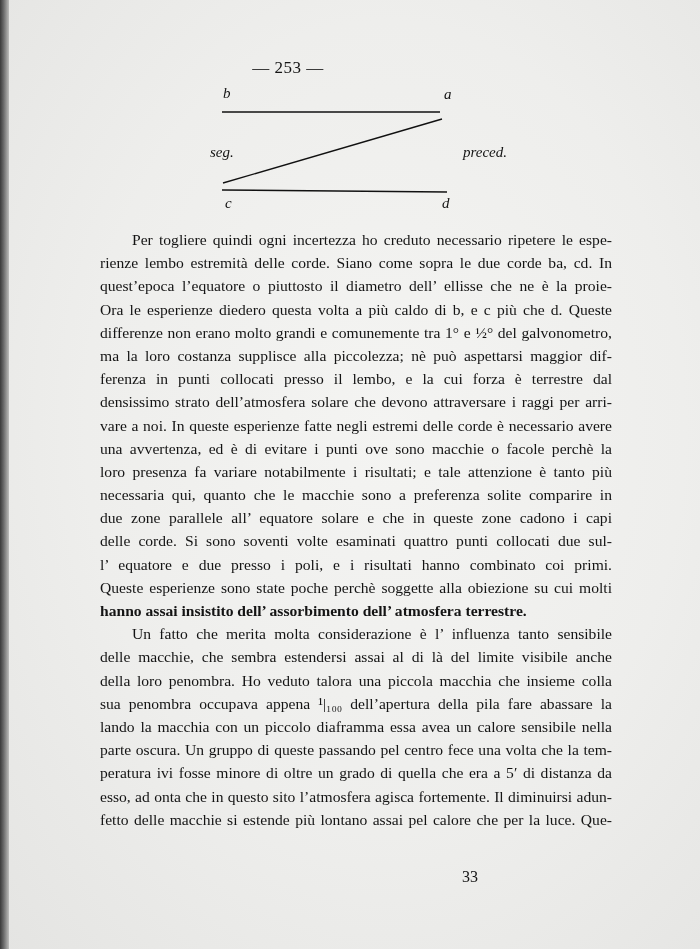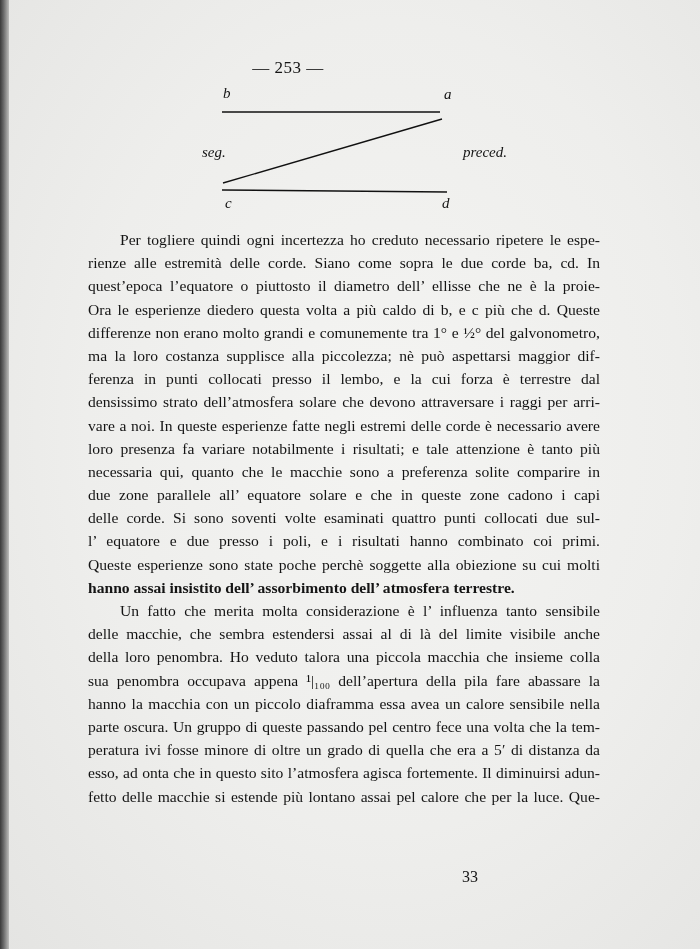--- a/index.html
+++ b/index.html
@@ -46,21 +46,21 @@
       position: absolute;
       left: 0; top: 0;
     }
     .dlabel {
       position: absolute;
       font-style: italic;
       font-size: 15px;
     }
     .body-text {
       position: absolute;
-      left: 88px;
+      left: 100px;
       top: 228px;
       width: 512px;
       font-size: 15.6px;
       line-height: 23.2px;
     }
     .line {
       display: block;
       white-space: nowrap;
       text-align: justify;
       text-align-last: justify;
@@ -85,51 +85,52 @@
   <div class="page-header">— 253 —</div>
 
   <div class="diagram">
     <svg width="340" height="140" viewBox="0 0 340 140">
       <line x1="32" y1="30" x2="250" y2="30" stroke="#111" stroke-width="1.6"></line>
       <line x1="33" y1="101" x2="252" y2="37" stroke="#111" stroke-width="1.4"></line>
       <line x1="32" y1="108" x2="257" y2="110" stroke="#111" stroke-width="1.6"></line>
     </svg>
     <span class="dlabel" style="left:33px; top:3px;">b</span>
     <span class="dlabel" style="left:254px; top:4px;">a</span>
-    <span class="dlabel" style="left:12px; top:62px;">seg.</span>
+    <span class="dlabel" style="left:20px; top:62px;">seg.</span>
     <span class="dlabel" style="left:273px; top:62px;font-family:Liberation Serif, serif;">preced.</span>
     <span class="dlabel" style="left:35px; top:113px;">c</span>
     <span class="dlabel" style="left:252px; top:113px;">d</span>
   </div>
 
   <div class="body-text">
     <div>
       <span class="line indent">Per togliere quindi ogni incertezza ho creduto necessario ripetere le espe-</span>
-      <span class="line">rienze alle estremità delle corde. Siano come sopra le due corde ba, cd. In</span>
+      <span class="line">rienze lembo estremità delle corde. Siano come sopra le due corde ba, cd. In</span>
       <span class="line">quest’epoca l’equatore o piuttosto il diametro dell’ ellisse che ne è la proie-</span>
       <span class="line">Ora le esperienze diedero questa volta a più caldo di b, e c più che d. Queste</span>
       <span class="line">differenze non erano molto grandi e comunemente tra 1° e ½° del galvonometro,</span>
       <span class="line">ma la loro costanza supplisce alla piccolezza; nè può aspettarsi maggior dif-</span>
       <span class="line">ferenza in punti collocati presso il lembo, e la cui forza è terrestre dal</span>
       <span class="line">densissimo strato dell’atmosfera solare che devono attraversare i raggi per arri-</span>
       <span class="line">vare a noi. In queste esperienze fatte negli estremi delle corde è necessario avere</span>
+      <span class="line">una avvertenza, ed è di evitare i punti ove sono macchie o facole perchè la</span>
       <span class="line">loro presenza fa variare notabilmente i risultati; e tale attenzione è tanto più</span>
       <span class="line">necessaria qui, quanto che le macchie sono a preferenza solite comparire in</span>
       <span class="line">due zone parallele all’ equatore solare e che in queste zone cadono i capi</span>
       <span class="line">delle corde. Si sono soventi volte esaminati quattro punti collocati due sul-</span>
       <span class="line">l’ equatore e due presso i poli, e i risultati hanno combinato coi primi.</span>
       <span class="line">Queste esperienze sono state poche perchè soggette alla obiezione su cui molti</span>
       <span class="line last">hanno assai insistito dell’ assorbimento dell’ atmosfera terrestre.</span>
     </div>
     <div>
       <span class="line indent">Un fatto che merita molta considerazione è l’ influenza tanto sensibile</span>
       <span class="line">delle macchie, che sembra estendersi assai al di là del limite visibile anche</span>
       <span class="line">della loro penombra. Ho veduto talora una piccola macchia che insieme colla</span>
       <span class="line">sua penombra occupava appena ¹|₁₀₀ dell’apertura della pila fare abassare la</span>
-      <span class="line">hanno la macchia con un piccolo diaframma essa avea un calore sensibile nella</span>
+      <span class="line">lando la macchia con un piccolo diaframma essa avea un calore sensibile nella</span>
       <span class="line">parte oscura. Un gruppo di queste passando pel centro fece una volta che la tem-</span>
       <span class="line">peratura ivi fosse minore di oltre un grado di quella che era a 5′ di distanza da</span>
       <span class="line">esso, ad onta che in questo sito l’atmosfera agisca fortemente. Il diminuirsi adun-</span>
       <span class="line">fetto delle macchie si estende più lontano assai pel calore che per la luce. Que-</span>
     </div>
   </div>
 
   <div class="signature">33</div>
 </div>
 

